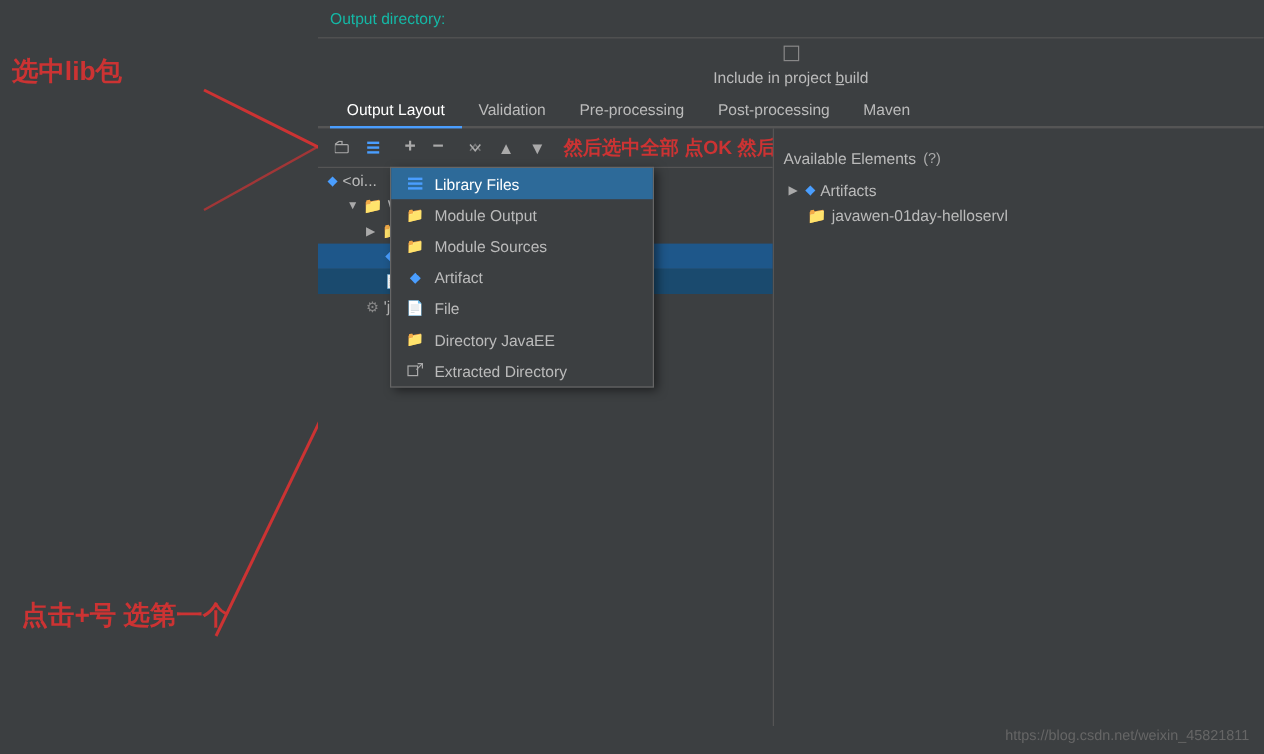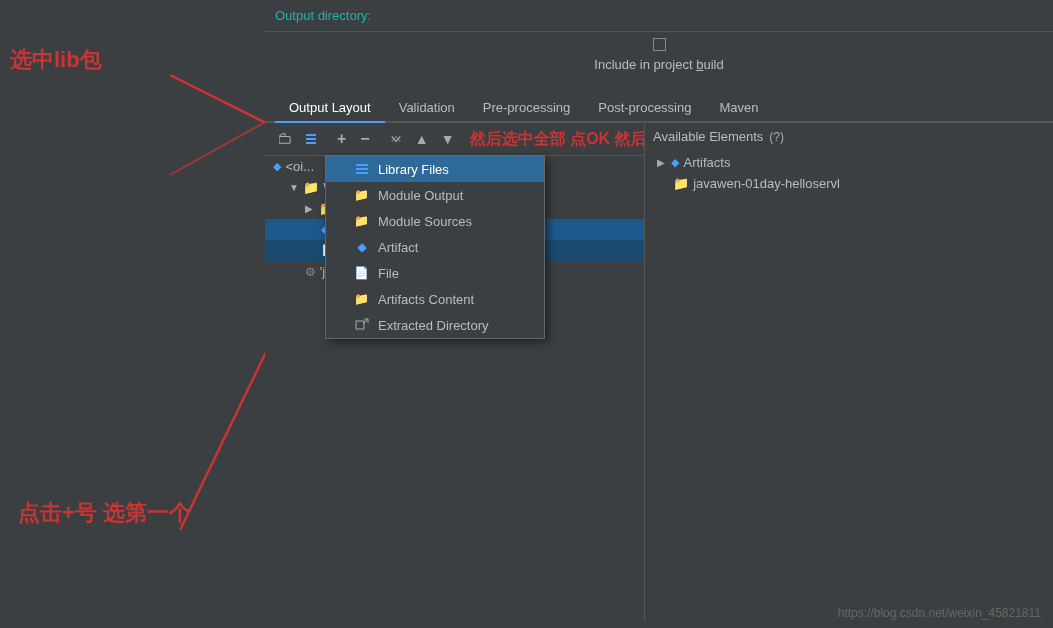--- a/index.html
+++ b/index.html
@@ -123,21 +123,20 @@
       gap: 0;
     }
 
     .tab {
       padding: 6px 14px;
       font-size: 13px;
       color: #bbbbbb;
       cursor: pointer;
       border-bottom: 2px solid transparent;
       margin-bottom: -2px;
-      margin-top: 16px;
     }
 
     .tab.active {
       color: #ffffff;
       border-bottom: 2px solid #4a9eff;
     }
 
     
     .toolbar-row {
       display: flex;
@@ -231,21 +230,21 @@
       background: #3c3f41;
       border: 1px solid #666;
       box-shadow: 3px 3px 8px rgba(0,0,0,0.5);
       z-index: 100;
       min-width: 220px;
     }
 
     .dropdown-item {
       display: flex;
       align-items: center;
-      padding: 5px 28px;
+      padding: 5px 12px;
       gap: 8px;
       font-size: 13px;
       color: #bbbbbb;
       cursor: pointer;
       white-space: nowrap;
     }
 
     .dropdown-item.selected {
       background: #2d6a99;
       color: #ffffff;
@@ -262,23 +261,23 @@
 
     
     .right-panel {
       flex: 1;
       padding: 6px 8px;
       overflow: hidden;
     }
 
     .available-header {
       display: flex;
-      align-items: center;
       gap: 6px;
       margin-bottom: 8px;
+      margin-top: 12px;
     }
 
     .available-title {
       font-size: 13px;
       color: #bbbbbb;
     }
 
     .help-icon {
       color: #aaaaaa;
       font-size: 12px;
@@ -438,21 +437,21 @@
         <div class="dropdown-item">
           <span class="dropdown-icon" style="color:#4a9eff;">◆</span>
           <span>Artifact</span>
         </div>
         <div class="dropdown-item">
           <span class="dropdown-icon">📄</span>
           <span>File</span>
         </div>
         <div class="dropdown-item">
           <span class="dropdown-icon">📁</span>
-          <span>Artifacts Content</span>
+          <span>Directory JavaEE</span>
         </div>
         <div class="dropdown-item">
           <span class="dropdown-icon">
             <svg width="14" height="14" viewBox="0 0 14 14">
               <rect x="1" y="3" width="8" height="8" fill="none" stroke="#aaa" stroke-width="1"></rect>
               <path d="M9 1 L13 1 L13 5" fill="none" stroke="#aaa" stroke-width="1"></path>
               <path d="M8 6 L13 1" stroke="#aaa" stroke-width="1"></path>
             </svg>
           </span>
           <span>Extracted Directory</span>

